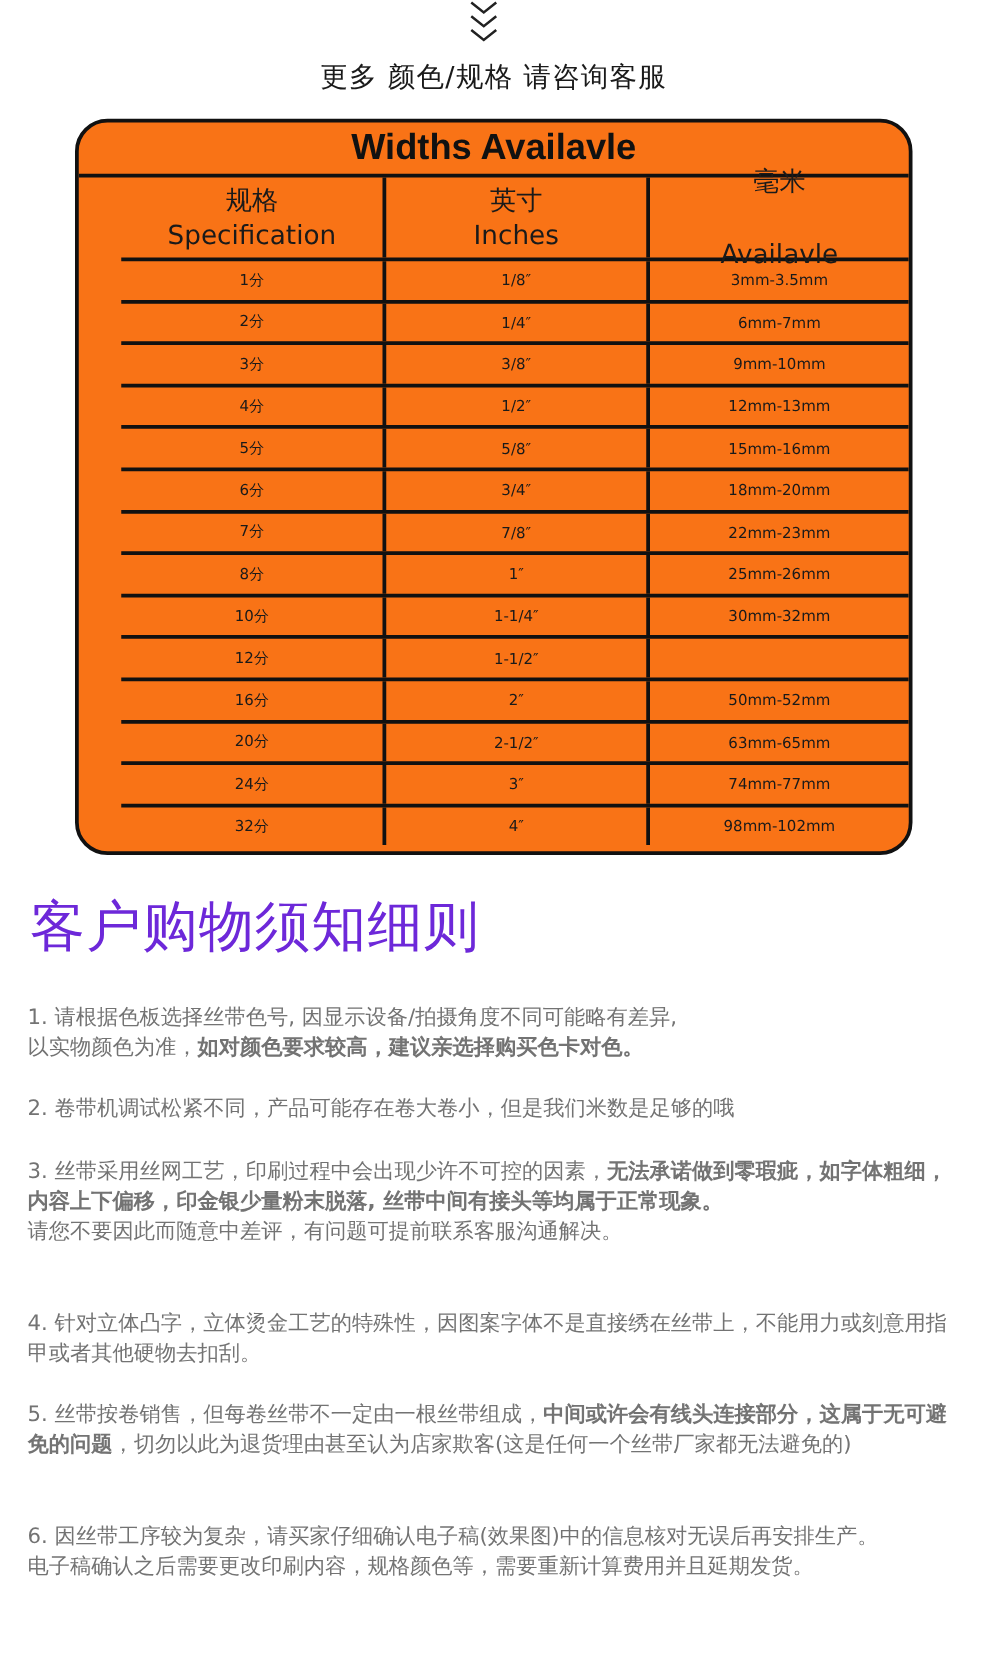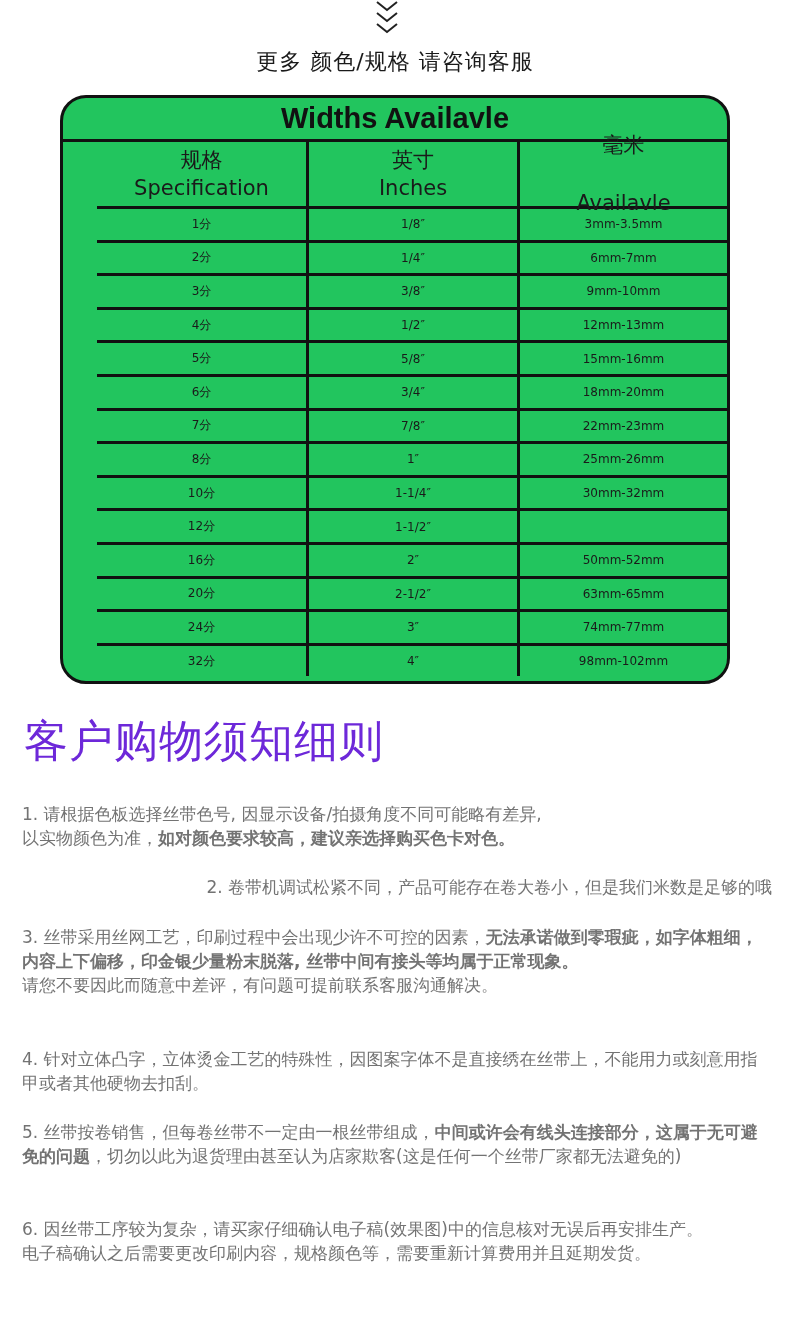--- a/index.html
+++ b/index.html
@@ -2,21 +2,21 @@
 <html><head>
 <meta charset="utf-8">
 <style>
   html, body { margin: 0; padding: 0; background: #ffffff; }
   body { width: 790px; height: 1335px; position: relative; overflow: hidden;
          font-family: "DejaVu Sans", "Liberation Sans", sans-serif; color: #111; }
   .chevrons { position: absolute; left: 373px; top: 0; width: 28px; height: 40px; }
   .more-line { position: absolute; left: 0; width: 790px; top: 47px; text-align: center;
                font-size: 22px; letter-spacing: 1px; color: #1a1a1a; }
   .table-wrap { position: absolute; left: 60px; top: 95px; width: 664px; height: 583px;
-                border: 3px solid #111; border-radius: 26px; overflow: hidden; background: #22c55e; }
+                border: 3px solid #111; border-radius: 26px; overflow: hidden; background: #f97316; }
   .tbl-title { height: 41px; border-bottom: 3px solid #111; text-align: center;
                font-family: "Liberation Sans", sans-serif; font-weight: bold; font-size: 29px;
                line-height: 41px; color: #111; }
   .row { display: flex; border-bottom: 3px solid #111; margin-left: 34px; }
   .row:last-child { border-bottom: none; }
   .cell { display: flex; align-items: center; justify-content: center; text-align: center;
           font-size: 12px; color: #1a1a1a; }
   .c1 { width: 209px; border-right: 3px solid #111; }
   .c2 { width: 208px; border-right: 3px solid #111; }
   .c3 { flex: 1; gap: 30px; }
@@ -127,21 +127,21 @@
     </div>
 </div>
 
 <div class="notes-title">客户购物须知细则</div>
 
 <div class="note" style="top:802px;">
   <span>1. 请根据色板选择丝带色号, 因显示设备/拍摄角度不同可能略有差异,</span><br>
   <span>以实物颜色为准，</span><b>如对颜色要求较高，建议亲选择购买色卡对色。</b>
 </div>
 
-<div class="note" style="top:875px;text-align:right;">
+<div class="note" style="top:875px;">
   <span>2. 卷带机调试松紧不同，产品可能存在卷大卷小，但是我们米数是足够的哦</span>
 </div>
 
 <div class="note" style="top:925px;">
   <span>3. 丝带采用丝网工艺，印刷过程中会出现少许不可控的因素，</span><b>无法承诺做到零瑕疵，如字体粗细，内容上下偏移，印金银少量粉末脱落, 丝带中间有接头等均属于正常现象。</b><br>
   <span>请您不要因此而随意中差评，有问题可提前联系客服沟通解决。</span>
 </div>
 
 <div class="note" style="top:1047px;">
   <span>4. 针对立体凸字，立体烫金工艺的特殊性，因图案字体不是直接绣在丝带上，不能用力或刻意用指甲或者其他硬物去扣刮。</span>

